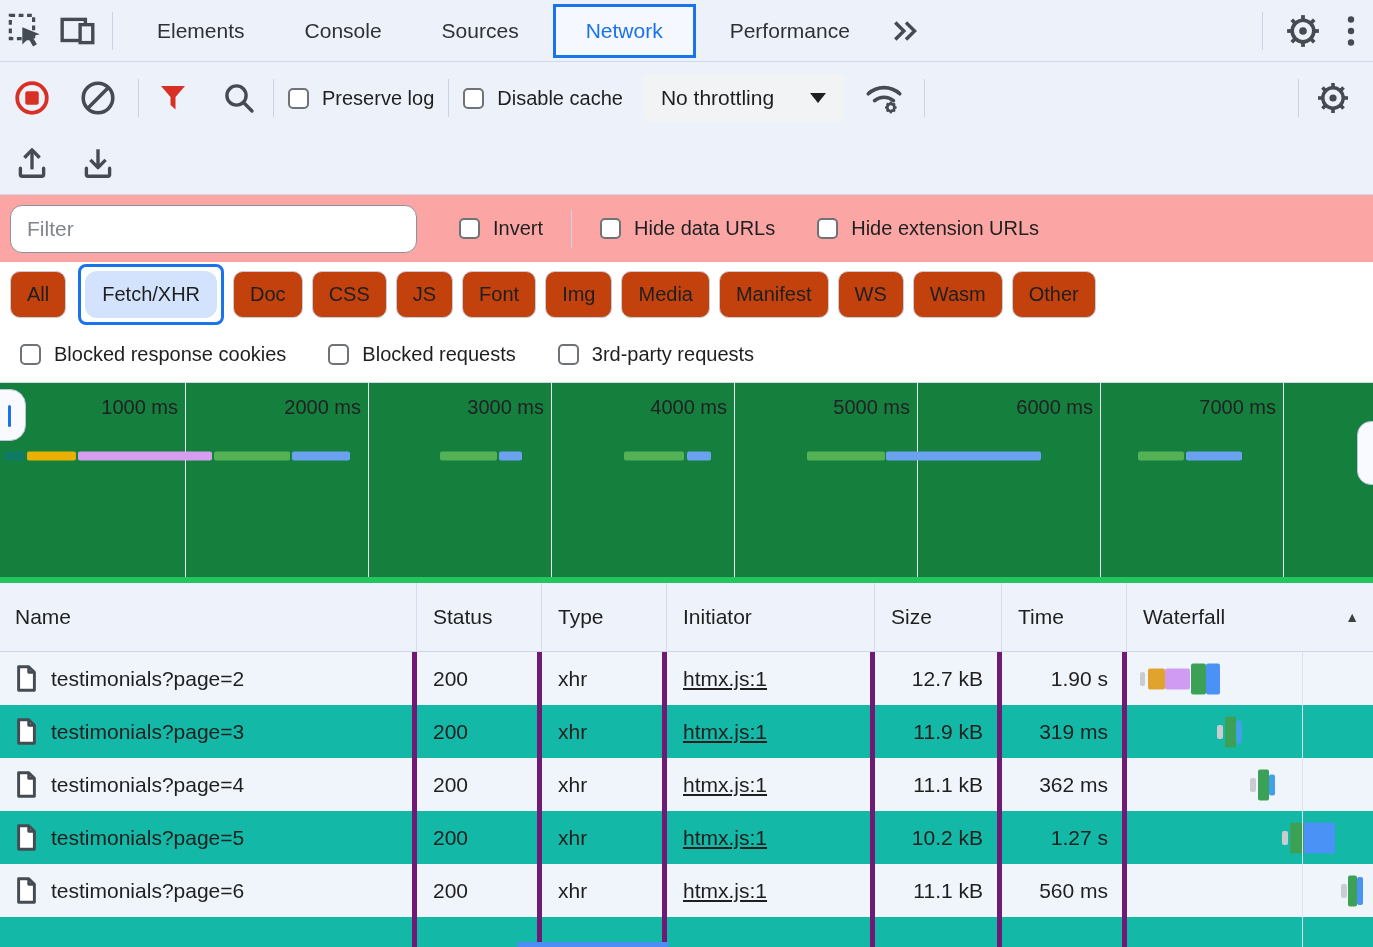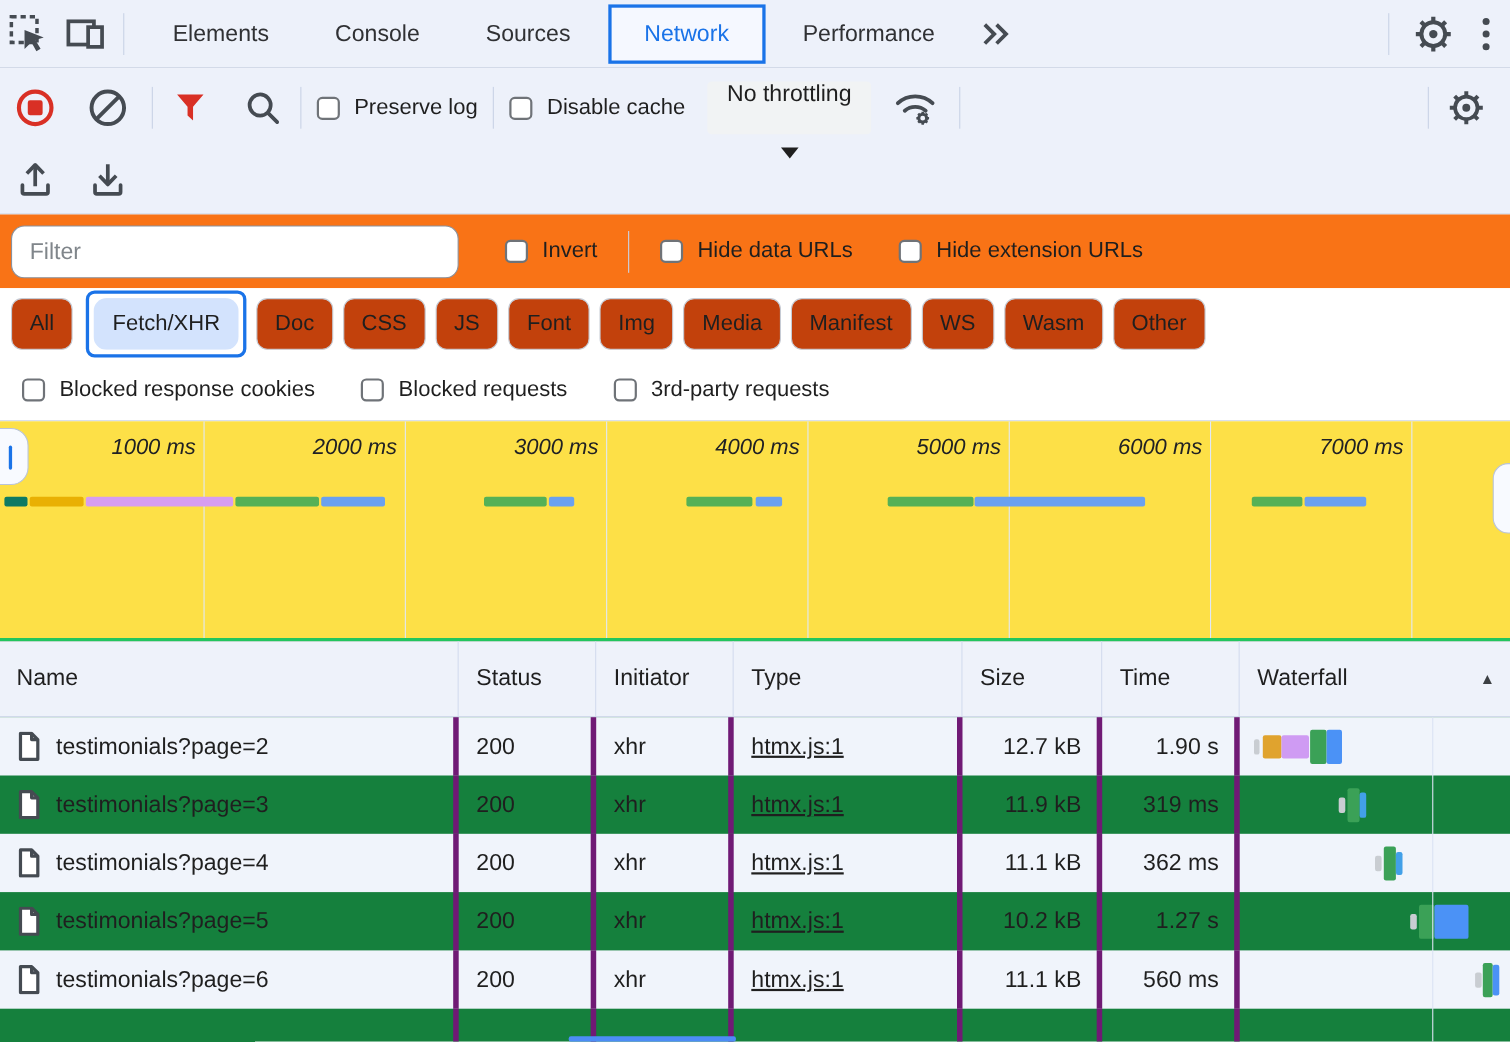--- a/index.html
+++ b/index.html
@@ -26,27 +26,27 @@
     background:#edf1fa; border-bottom:1px solid #d0d7e6; }
   .toolrow { display:flex; align-items:center; height:72px; padding:0 6px; }
   .toolrow2 { display:flex; align-items:center; height:58px; padding:0 6px; }
   .gap8 { width:8px; flex:0 0 auto; } .gap14 { width:14px; flex:0 0 auto; }
   .cb-wrap { display:flex; align-items:center; gap:13px; padding:0 14px; cursor:pointer; }
   .cb { width:21px; height:21px; border:2.4px solid #6f7378; border-radius:5px;
     background:#fff; flex:0 0 auto; }
   .cb-label { font-size:20px; color:#1f1f1f; white-space:nowrap; }
   .throttle { display:flex; align-items:center; gap:36px; background:#f1f3f4;
     border-radius:4px; height:48px; padding:0 18px; margin-left:6px;
-    font-size:21px; cursor:pointer;flex-direction:column; }
+    font-size:21px; cursor:pointer; }
   .caret-down { width:0; height:0; border-left:8px solid transparent;
     border-right:8px solid transparent; border-top:10px solid #1f1f1f; }
 
   
   .filterrow { position:absolute; left:0; top:195px; width:100%; height:67px;
-    background:#f97316; display:flex; align-items:center; }
+    background:#fca5a5; display:flex; align-items:center; }
   .filter-input { width:407px; height:48px; margin-left:10px; padding:0 16px;
     border:1px solid #8b919c; border-radius:12px; font-size:21px; color:#1f1f1f;
     background:#fff; outline:none; font-family:inherit; }
   .filter-input::placeholder { color:#80868b; }
 
   
   .chipsrow { position:absolute; left:0; top:262px; width:100%; height:65px;
     background:#fff; display:flex; align-items:center; padding-left:10px; }
   .chip { display:inline-flex; align-items:center; height:47px; padding:0 16px;
     border:1px solid #c6cbd4; border-radius:10px; background:#c2410c;
@@ -55,35 +55,35 @@
     padding:4px; margin:0 9px 0 3px; }
   .chip-focus .chip { margin:0; border-color:transparent; background:#d3e3fd; border-radius:12px; }
 
   
   .checksrow { position:absolute; left:0; top:327px; width:100%; height:56px;
     background:#fff; border-bottom:1px solid #d0d7e6;
     display:flex; align-items:center; padding-left:6px; }
 
   
   .overview { position:absolute; left:0; top:383px; width:100%; height:200px;
-    background:#fde047; border-bottom:3px solid #22c55e; overflow:hidden;font-style:italic; }
+    background:#15803d; border-bottom:6px solid #22c55e; overflow:hidden; }
   .ov-grid { position:absolute; top:0; bottom:0; width:1px; background:#e1e8f5; }
   .ov-tick { position:absolute; top:13px; width:140px; text-align:right;
     font-size:20px; color:#202124; }
   .ov-bars { position:absolute; left:0; top:68px; height:10px; width:100%; }
   .seg { position:absolute; top:50%; transform:translateY(-50%); border-radius:2px; }
   .ov-handle-left { position:absolute; left:-18px; top:6px; width:44px; height:52px;
     border:1px solid #b9c4da; border-radius:16px; background:#f8faff; cursor:ew-resize; }
   .ov-handle-left .grip { position:absolute; left:25px; top:15px; width:3px; height:22px;
     background:#1a73e8; border-radius:2px; }
   .ov-handle-right { position:absolute; right:-16px; top:38px; width:32px; height:64px;
     border:1px solid #b9c4da; border-radius:14px; background:#f8faff; cursor:ew-resize; }
 
   
-  .table { position:absolute; left:0; top:583px; width:100%; height:364px; background:#15803d; }
+  .table { position:absolute; left:0; top:583px; width:100%; height:364px; background:#14b8a6; }
   .thead, .trow { display:grid;
     grid-template-columns:417px 125px 125px 208px 127px 125px 1fr; }
   .thead { height:69px; background:#eef2fa; border-bottom:1px solid #cdd6e8; }
   .hcell { display:flex; align-items:center; padding-left:16px; font-size:21px;
     color:#1f1f1f; border-right:1px solid #d3dcee; cursor:pointer; position:relative; }
   .hcell.first { padding-left:15px; }
   .hcell.last { border-right:none; }
   .sort-arrow { position:absolute; right:14px; font-size:14px; color:#3c4043; }
   .trow { height:53px; cursor:pointer; }
   .trow.alt { background:#f0f4fb; }
@@ -360,22 +360,22 @@
     <div class="ov-handle-left">
         <div class="grip"></div>
       </div>
     <div class="ov-handle-right"></div>
   </div>
 
   <div class="table">
     <div class="thead">
       <div class="hcell first">Name</div>
       <div class="hcell">Status</div>
+      <div class="hcell">Type</div>
       <div class="hcell">Initiator</div>
-      <div class="hcell">Type</div>
       <div class="hcell">Size</div>
       <div class="hcell">Time</div>
       <div class="hcell last">
         <span>Waterfall</span>
         <span class="sort-arrow">▲</span>
       </div>
     </div>
 
     <div class="trow alt">
       <div class="cell name">

